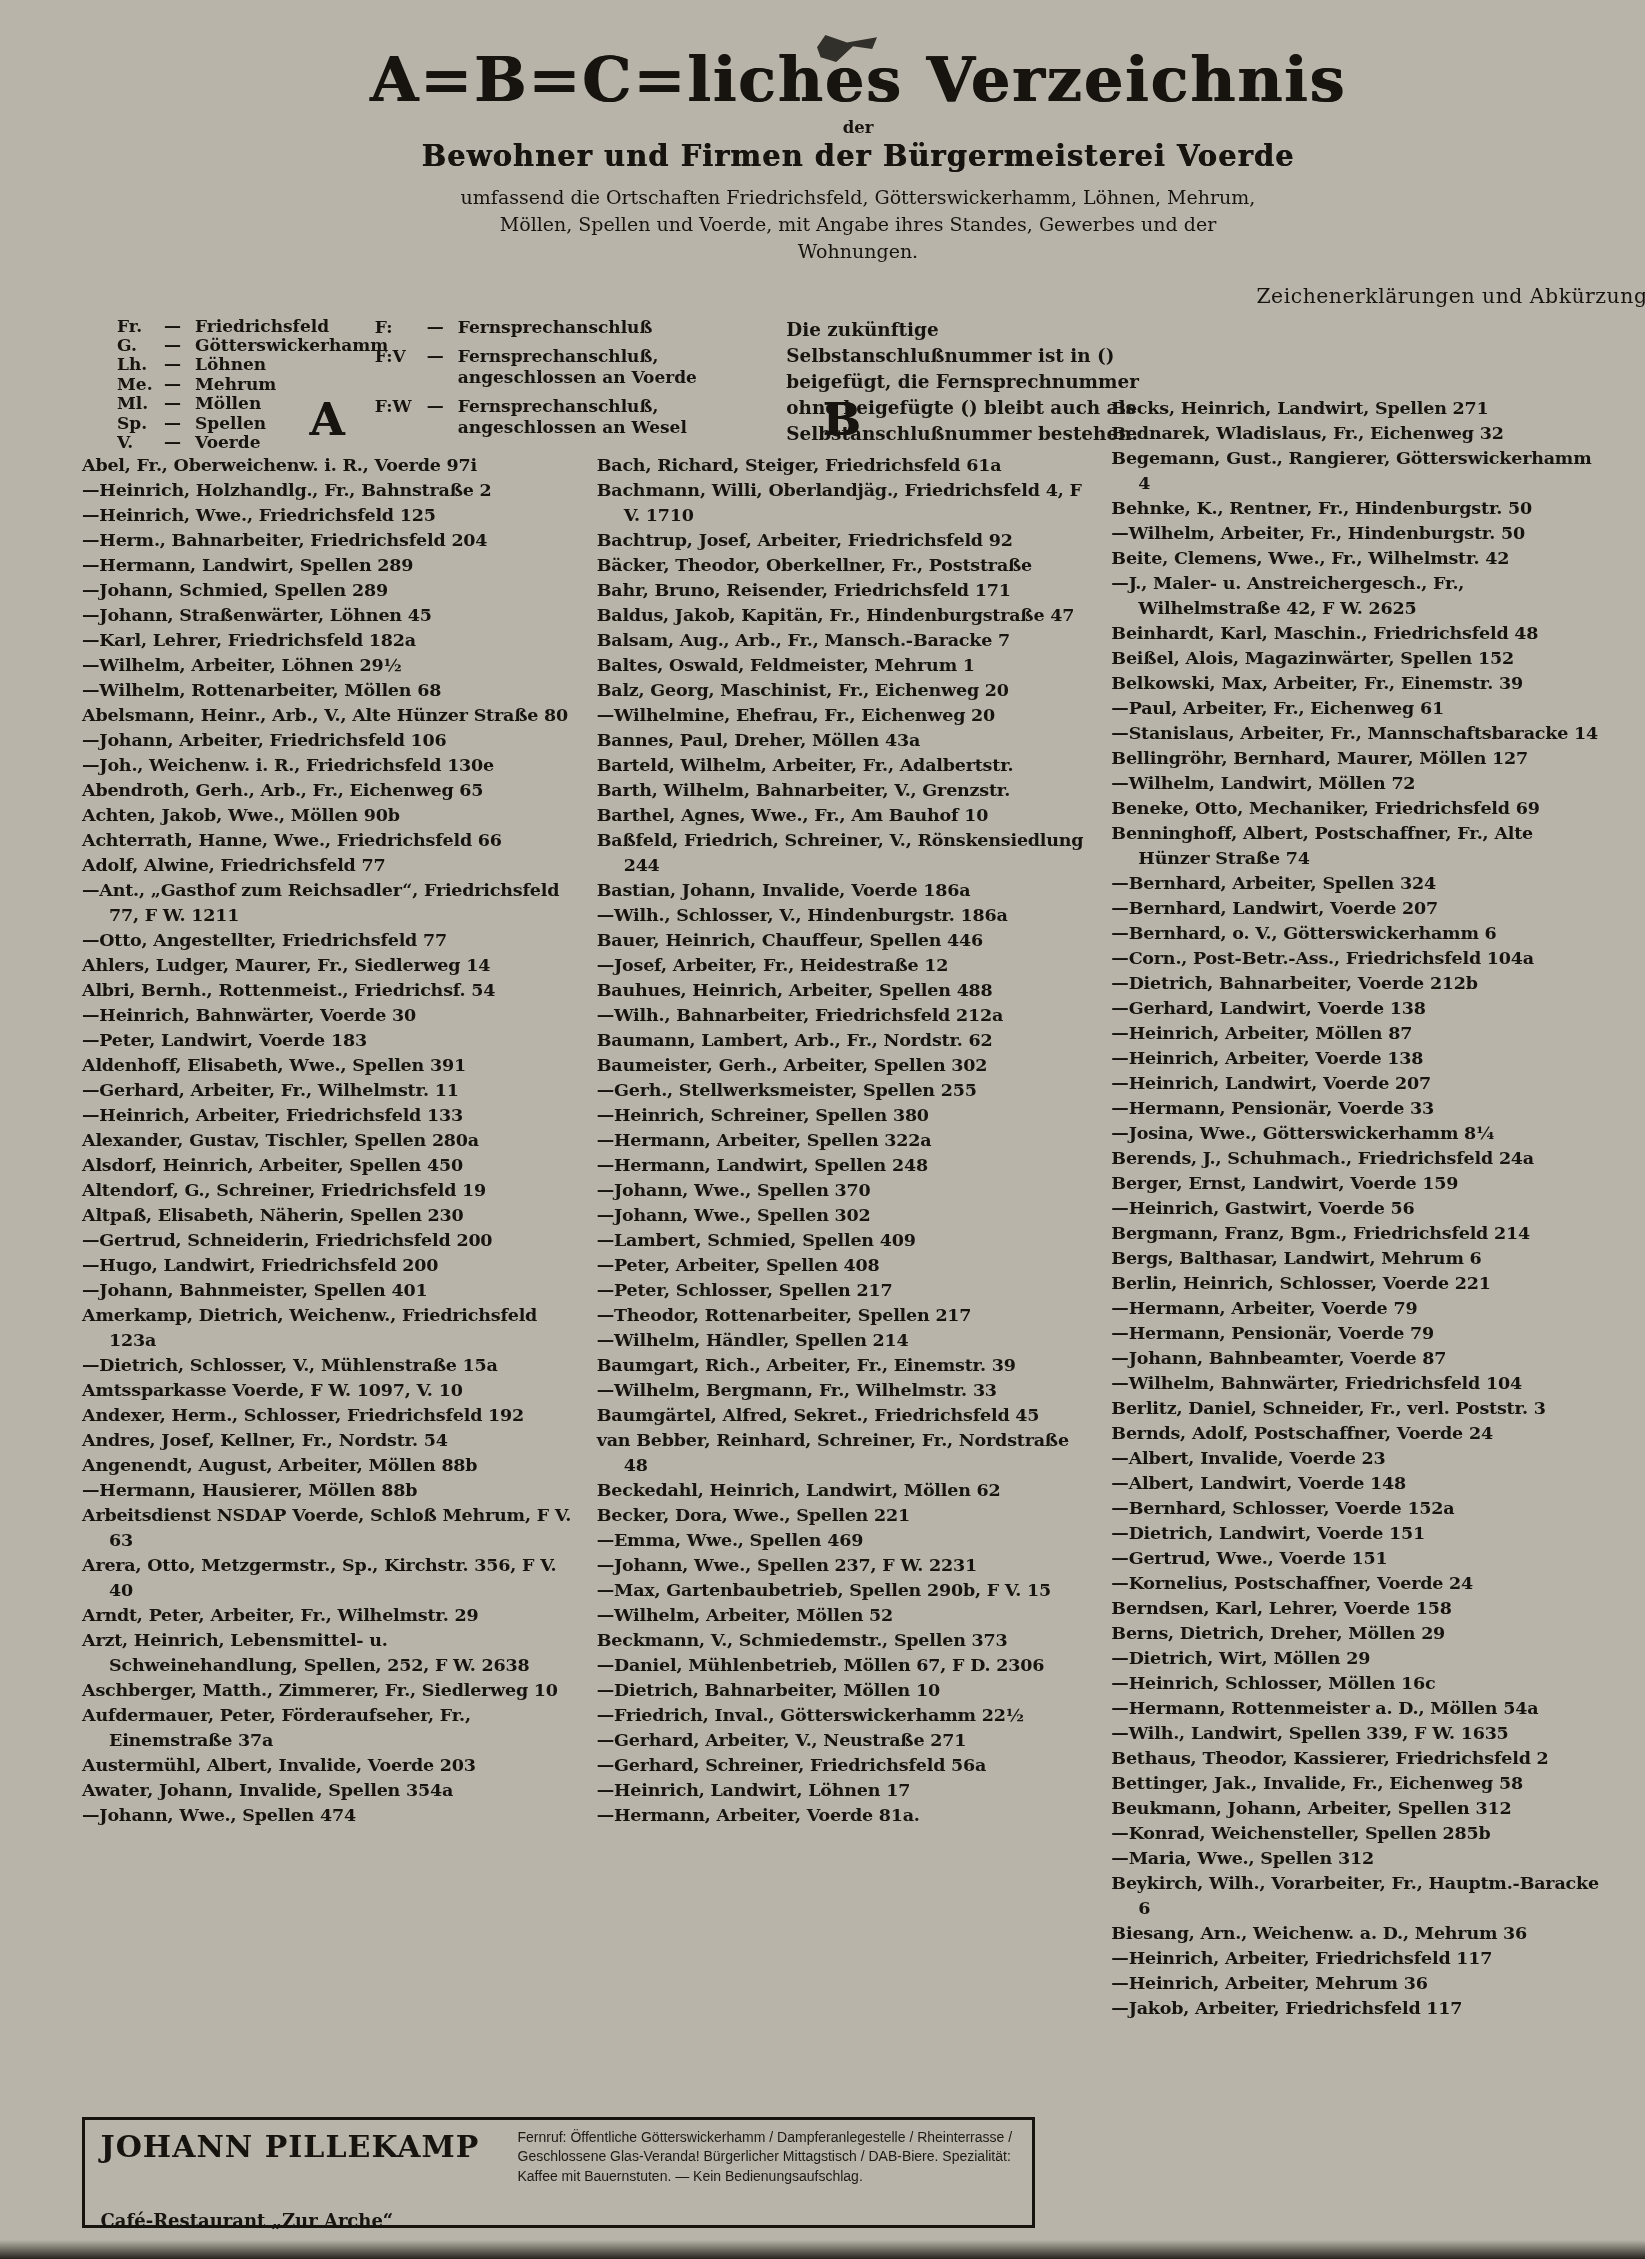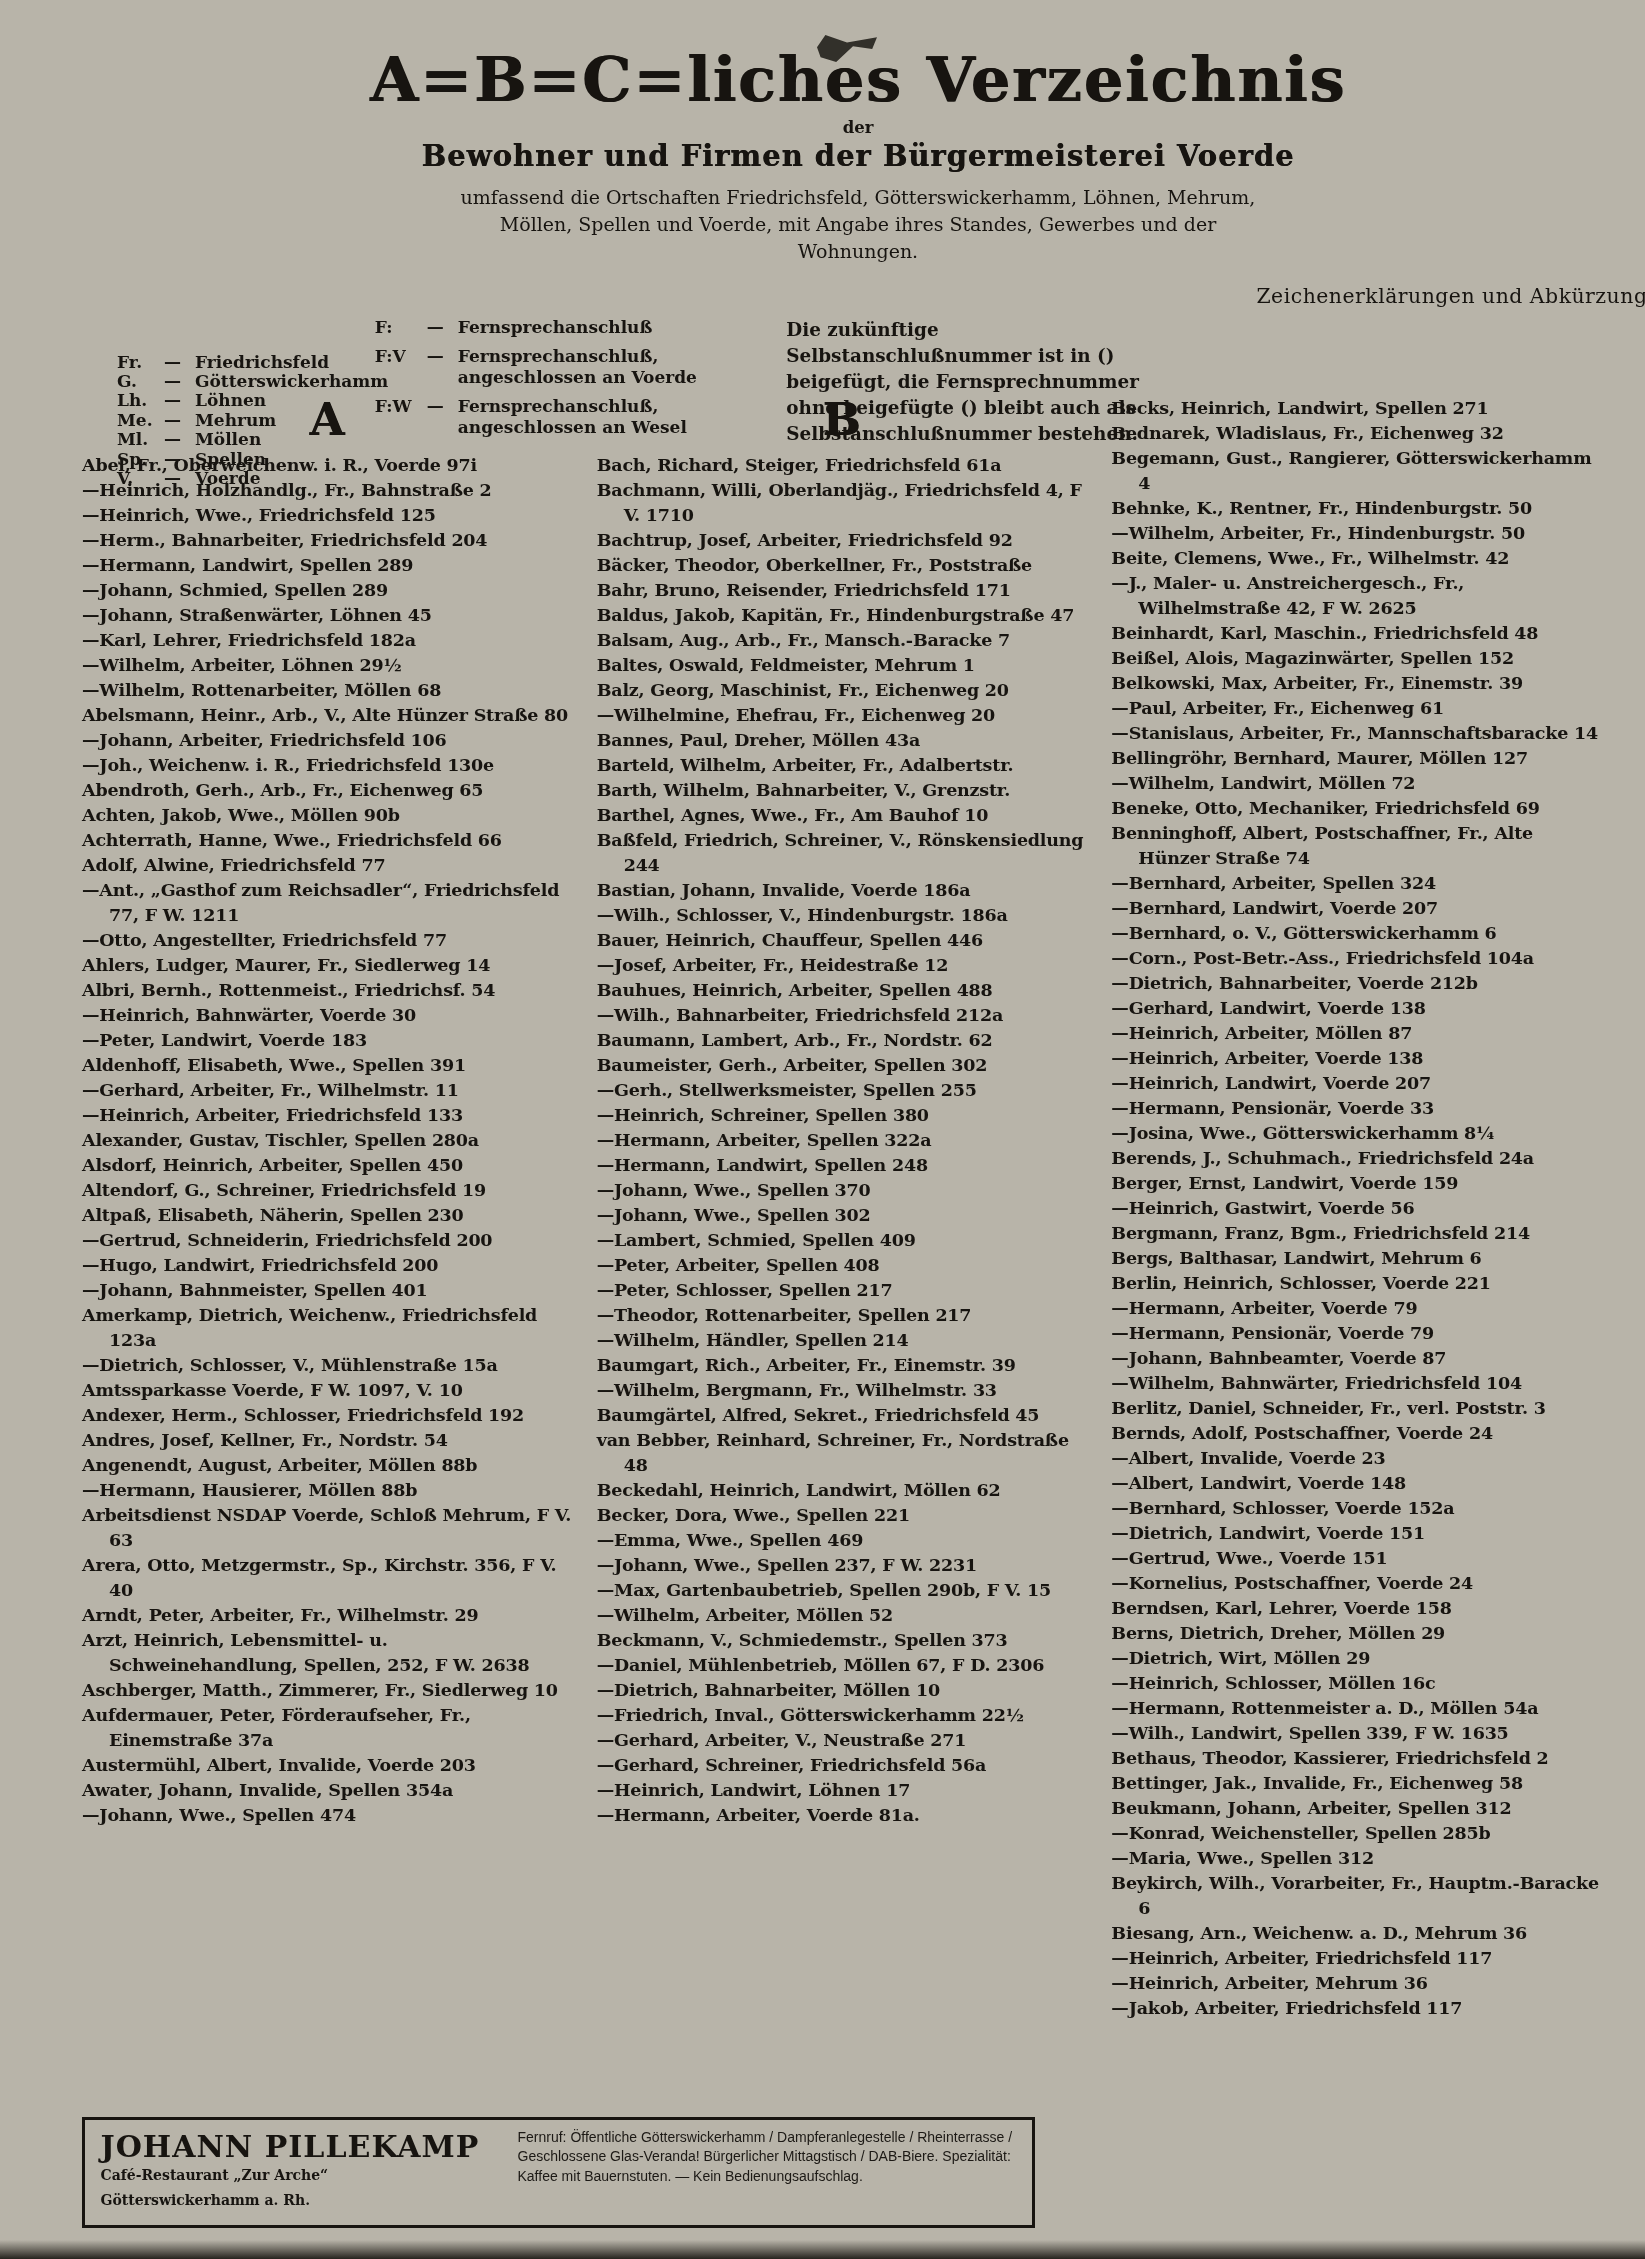--- a/index.html
+++ b/index.html
@@ -26,21 +26,21 @@
   .description{
     margin:0 auto;width:835px;font-size:19px;font-weight:normal;line-height:1.4;
   }
   
   .legend{margin-top:19.4px;}
   .legend-heading{
     text-align:right;font-size:20.4px;font-weight:normal;margin:0 0 9px 0;
     letter-spacing:0.5px;
   }
   .legend-row{display:flex;margin-left:82px;width:1025px;}
-  .legend-places{width:250px;flex:none;margin-top:36px;}
+  .legend-places{width:250px;flex:none;}
   .legend-phone{width:396px;flex:none;margin-left:7.8px;}
   .abbr-row{display:flex;font-weight:bold;font-size:17px;line-height:19.4px;}
   .legend-phone .abbr-row{margin-bottom:7.8px;line-height:21.3px;}
   .abbr{width:47px;flex:none;}
   .legend-phone .abbr{width:52px;}
   .dash{width:31px;flex:none;}
   .meaning{flex:1;}
   .legend-note{
     flex:1;margin:0 0 0 15.5px;font-size:18.4px;font-weight:bold;line-height:26px;
     text-align:left;
@@ -62,21 +62,21 @@
   
   .ad{
     position:absolute;left:82px;top:2117px;width:953px;height:111px;
     border:3.9px solid #171410;display:flex;box-sizing:border-box;
     background:#b8b4a9;
   }
   .ad-left{
     width:417px;flex:none;padding:9.7px 15.5px;box-sizing:border-box;
   }
   .ad-name{font-size:30px;font-weight:bold;letter-spacing:1px;line-height:33px;}
-  .ad-line{font-size:14px;font-weight:bold;line-height:25px;}
+  .ad-line{font-size:18px;font-weight:bold;line-height:25px;margin-top:45px;}
   .ad-right{
     flex:1;padding:7.8px 13.6px 7.8px 15.5px;
     font-family:"Liberation Sans", sans-serif;
     font-size:14px;line-height:19.4px;font-weight:normal;color:#1c1915;
   }
   
   .fold-mark{
     position:absolute;left:817px;top:35px;width:60px;height:27px;
     background:#23211c;opacity:.9;
     clip-path:polygon(0 45%,14% 0,50% 28%,100% 8%,92% 52%,60% 42%,32% 100%,6% 82%);

